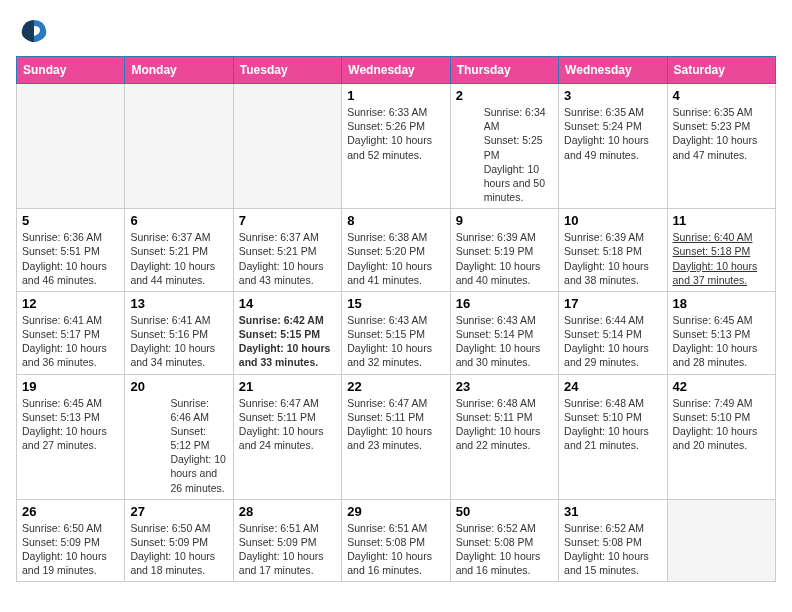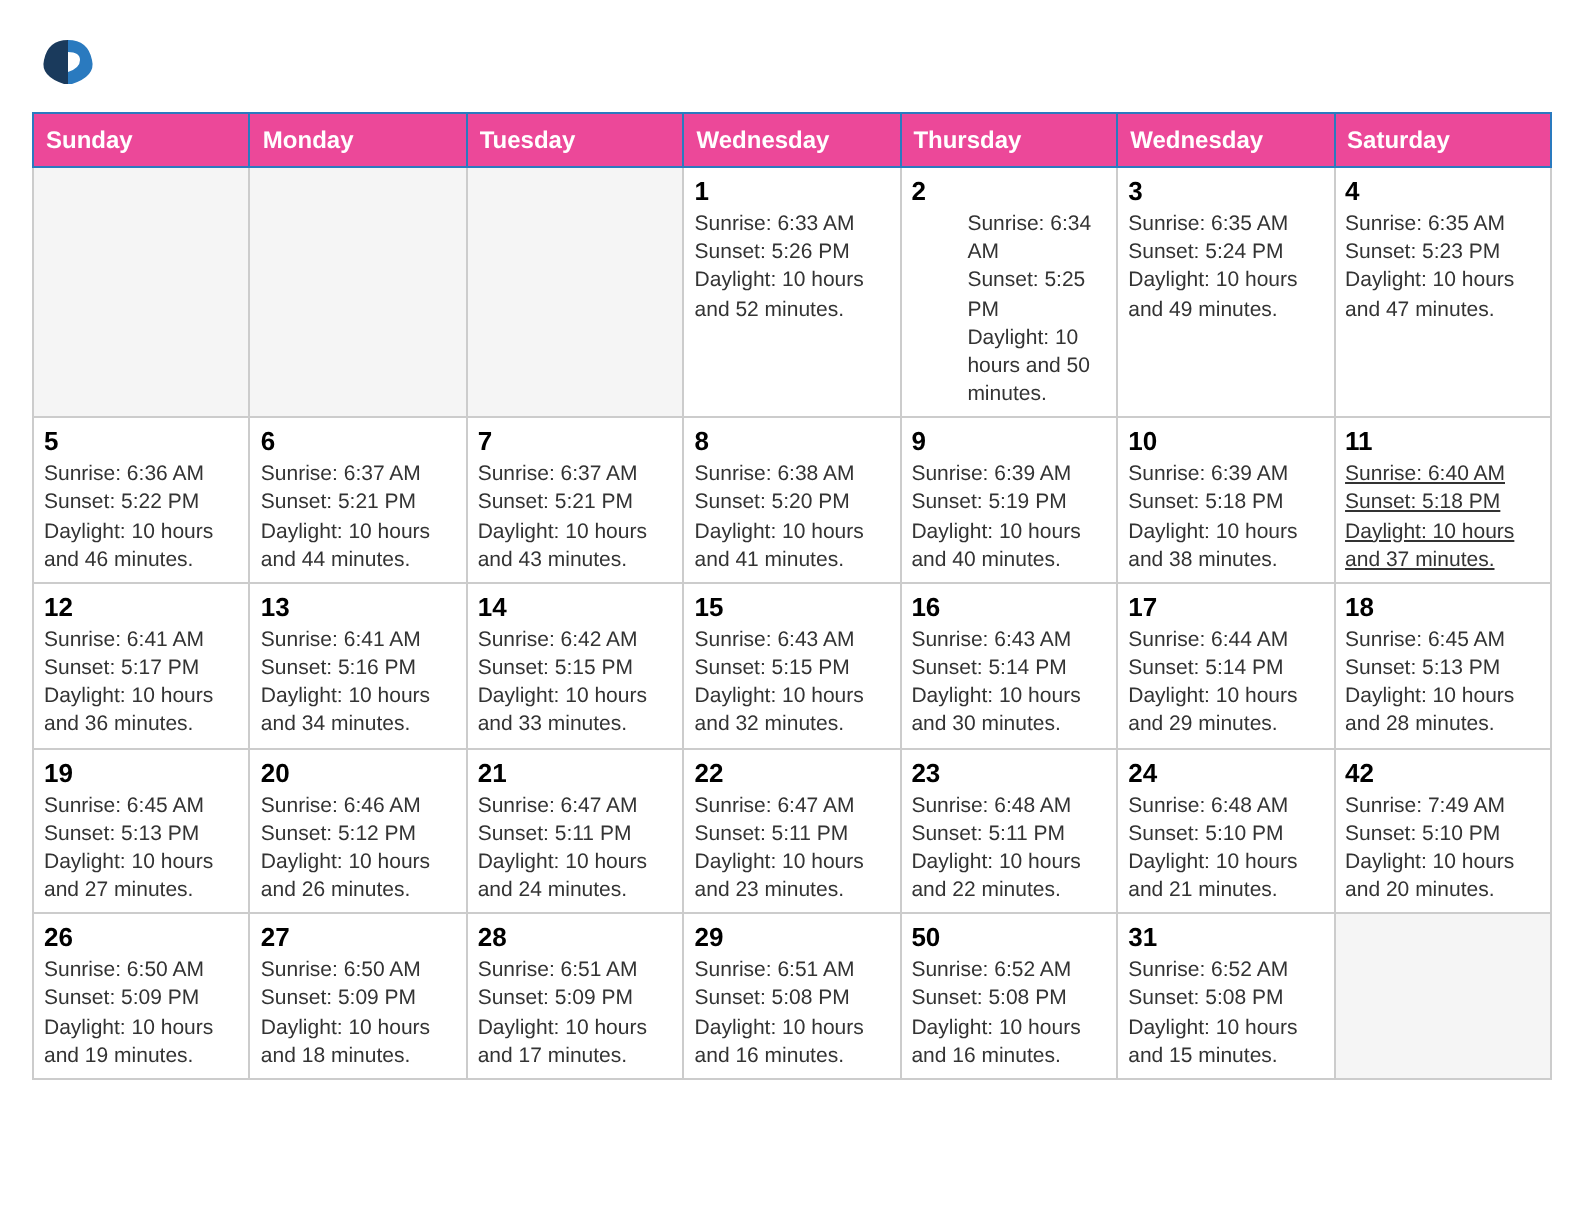--- a/index.html
+++ b/index.html
@@ -144,21 +144,21 @@
           <span class="day-num">4</span>
           <div class="day-info" style="white-space: pre-line;">Sunrise: 6:35 AM
 Sunset: 5:23 PM
 Daylight: 10 hours and 47 minutes.</div>
         </td>
       </tr>
       <tr>
         <td>
           <span class="day-num">5</span>
           <div class="day-info" style="white-space: pre-line;">Sunrise: 6:36 AM
-Sunset: 5:22 PM
+Sunset: 5:51 PM
 Daylight: 10 hours and 46 minutes.</div>
         </td>
         <td>
           <span class="day-num">6</span>
           <div class="day-info" style="white-space: pre-line;">Sunrise: 6:37 AM
 Sunset: 5:21 PM
 Daylight: 10 hours and 44 minutes.</div>
         </td>
         <td>
           <span class="day-num">7</span>
@@ -199,21 +199,21 @@
 Daylight: 10 hours and 36 minutes.</div>
         </td>
         <td>
           <span class="day-num">13</span>
           <div class="day-info" style="white-space: pre-line;">Sunrise: 6:41 AM
 Sunset: 5:16 PM
 Daylight: 10 hours and 34 minutes.</div>
         </td>
         <td>
           <span class="day-num">14</span>
-          <div class="day-info" style="white-space: pre-line;">Sunrise: 6:42 AM
+          <div class="day-info" style="white-space: pre-line; font-weight: bold;">Sunrise: 6:42 AM
 Sunset: 5:15 PM
 Daylight: 10 hours and 33 minutes.</div>
         </td>
         <td>
           <span class="day-num">15</span>
           <div class="day-info" style="white-space: pre-line;">Sunrise: 6:43 AM
 Sunset: 5:15 PM
 Daylight: 10 hours and 32 minutes.</div>
         </td>
         <td>
@@ -237,21 +237,21 @@
       </tr>
       <tr>
         <td>
           <span class="day-num">19</span>
           <div class="day-info" style="white-space: pre-line;">Sunrise: 6:45 AM
 Sunset: 5:13 PM
 Daylight: 10 hours and 27 minutes.</div>
         </td>
         <td>
           <span class="day-num">20</span>
-          <div class="day-info" style="white-space: pre-line;">Sunrise: 6:46 AM
+          <div class="day-info" style="white-space: pre-line; margin-left: 40px;">Sunrise: 6:46 AM
 Sunset: 5:12 PM
 Daylight: 10 hours and 26 minutes.</div>
         </td>
         <td>
           <span class="day-num">21</span>
           <div class="day-info" style="white-space: pre-line;">Sunrise: 6:47 AM
 Sunset: 5:11 PM
 Daylight: 10 hours and 24 minutes.</div>
         </td>
         <td>

